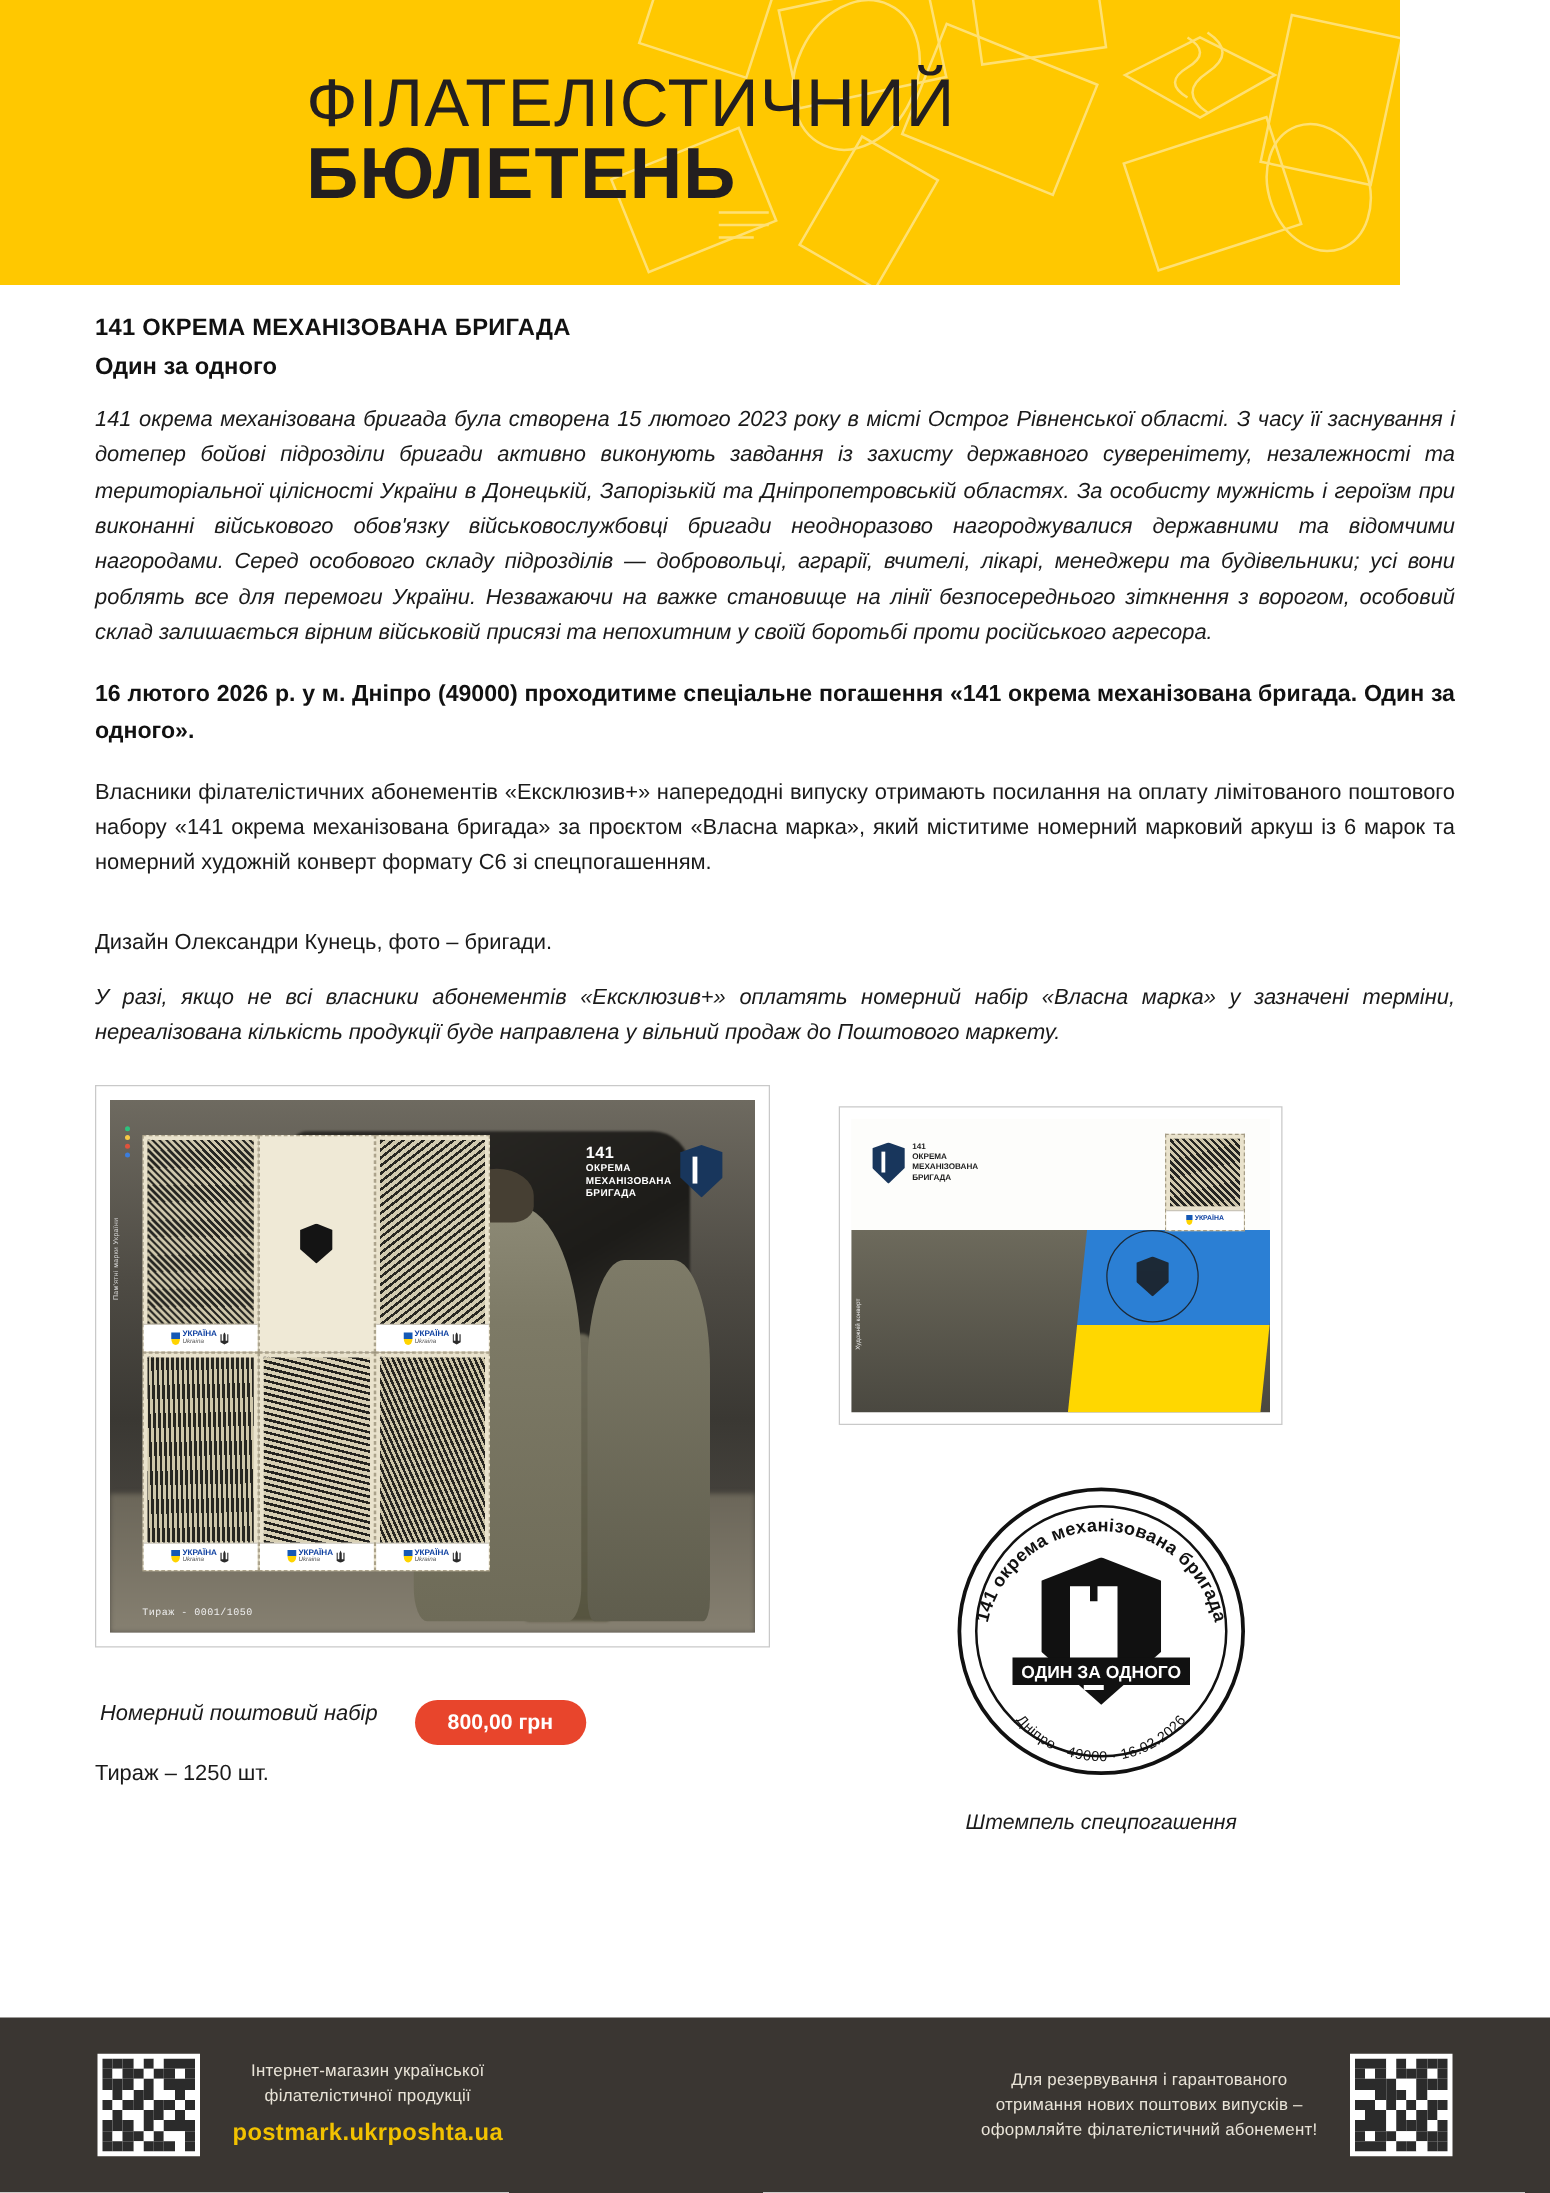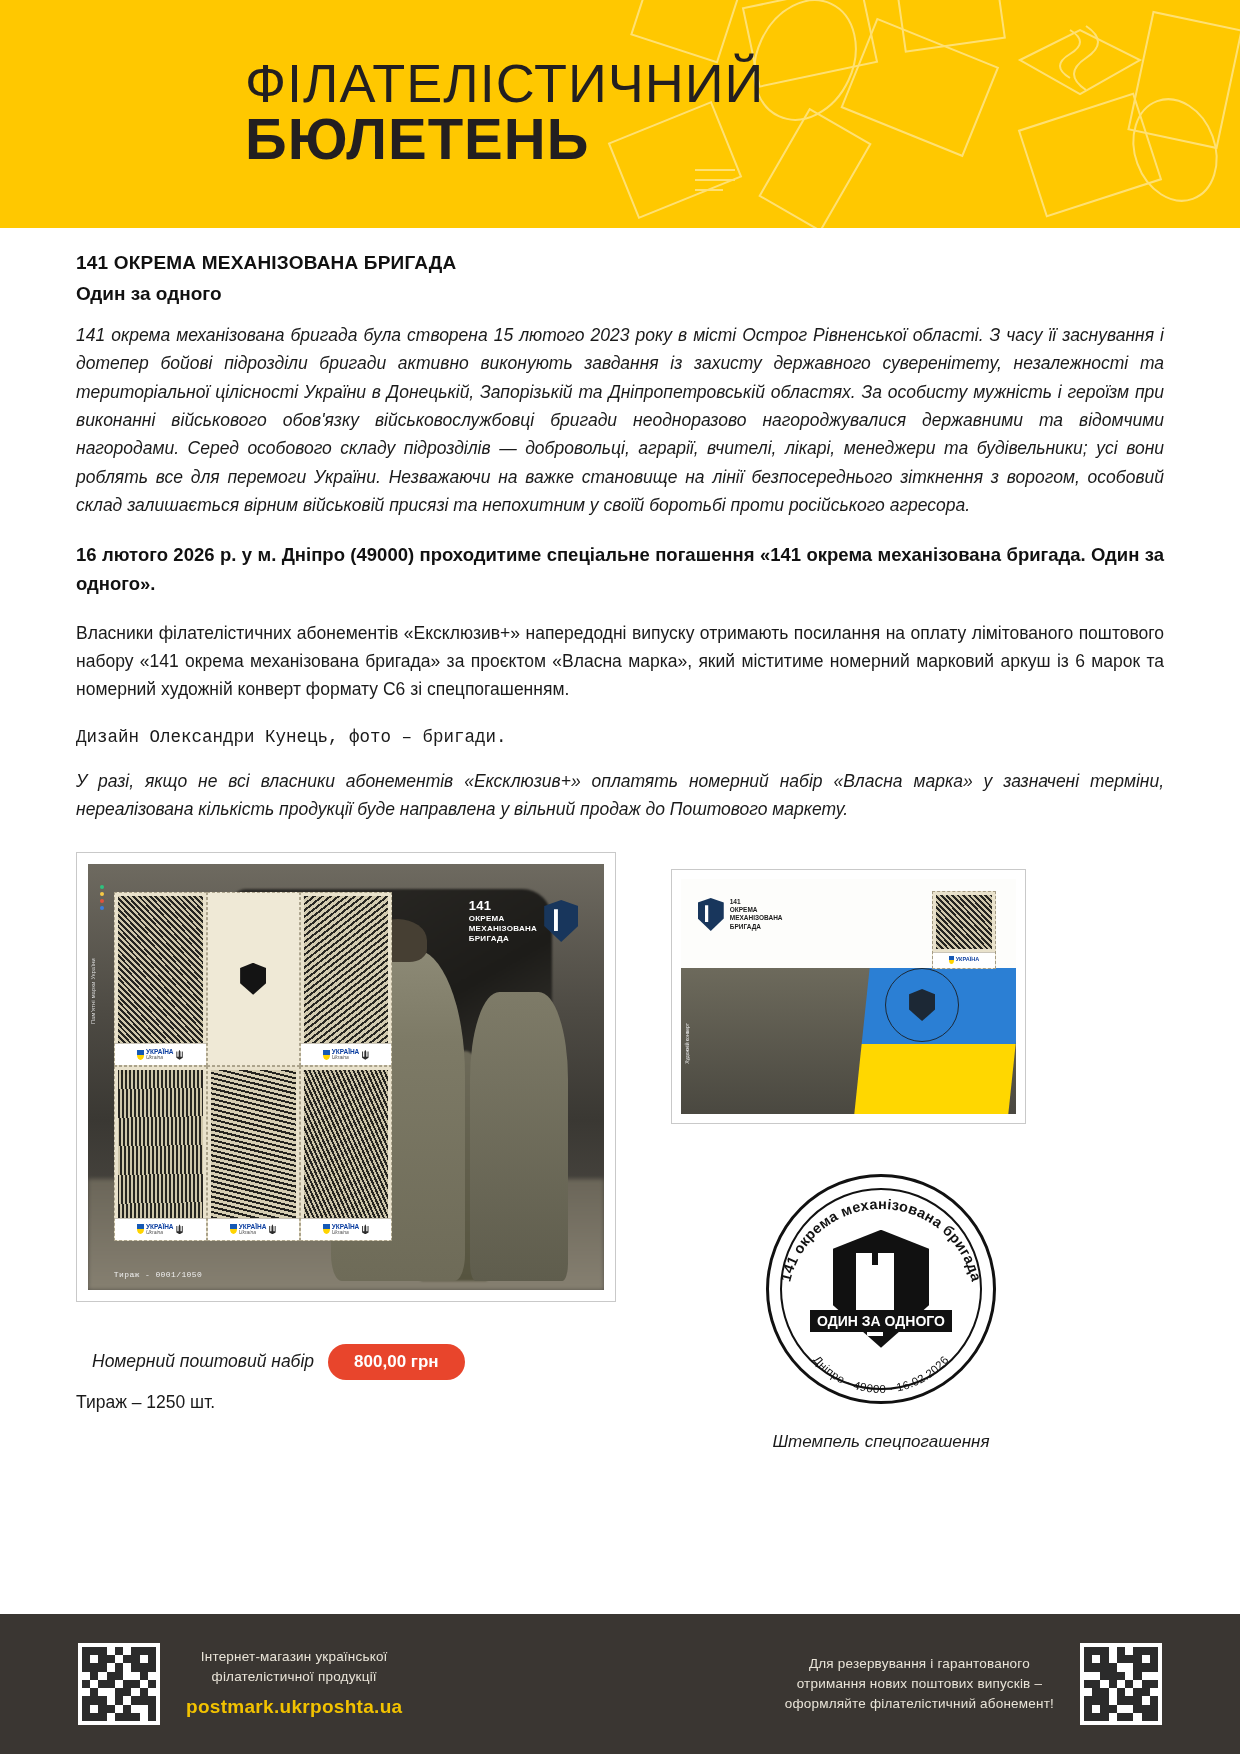--- a/index.html
+++ b/index.html
@@ -8,21 +8,21 @@
     font-family: "Liberation Sans", sans-serif;
     background:#ffffff;
     color:#1a1a1a;
     position:relative;
     overflow:hidden;
   }
 
   
   .header {
     position:relative;
-    width:1240px;
+    width:1120px;
     height:228px;
     background:#FFC800;
     overflow:hidden;
   }
   .header-deco { position:absolute; top:0; right:0; width:640px; height:228px; opacity:.45; }
   .logo-stamp {
     position:absolute;
     left:38px; top:22px;
     width:180px; height:182px;
     background:#f2f2f2;
@@ -93,21 +93,21 @@
     text-align:justify;
     color:#111;
   }
   p.body-reg {
     margin-top:20px;
     font-size:17.5px;
     line-height:1.62;
     text-align:justify;
     color:#1a1a1a;
   }
-  p.body-reg.tight { margin-top:19px;font-family:Liberation Mono, monospace; }
+  p.body-reg.tight { margin-top:35px; }
 
   
   .media-row { position:relative; margin-top:28px; height:470px; }
 
   .sheet-frame {
     position:absolute; left:0; top:0;
     width:540px; height:450px;
     border:1px solid #c9c9c9;
     background:#fff;
     padding:11px;
@@ -290,22 +290,22 @@
   }
   .fdc-side-txt{
     position:absolute; left:3px; top:38%;
     writing-mode:vertical-rl; transform:rotate(180deg);
     font-size:5px; color:#eee;
   }
 
   
   .cap-row { position:relative; margin-top:22px; height:150px; }
   .cap-set {
-    position:absolute; left:16px; top:0;
-    display:flex; align-items:center; gap:14px;
+    position:absolute; left:4px; top:0;
+    display:flex; align-items:flex-start; gap:30px;
   }
   .cap-set-label { font-size:17.5px; font-style:italic; color:#1a1a1a; }
   .price-badge {
     background:#E8452C;
     color:#fff;
     font-size:17px; font-weight:700;
     padding:8px 26px;
     border-radius:20px;
     white-space:nowrap;
   }

